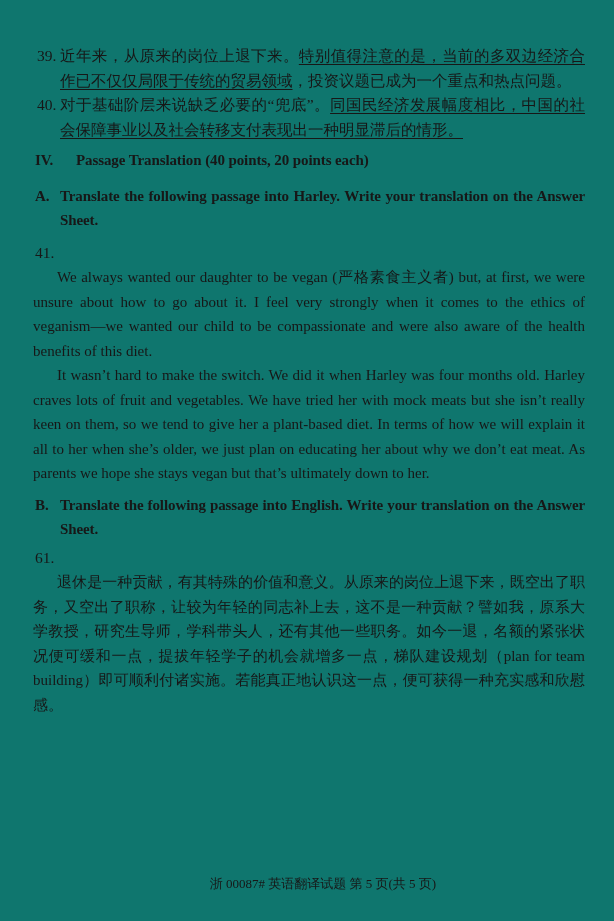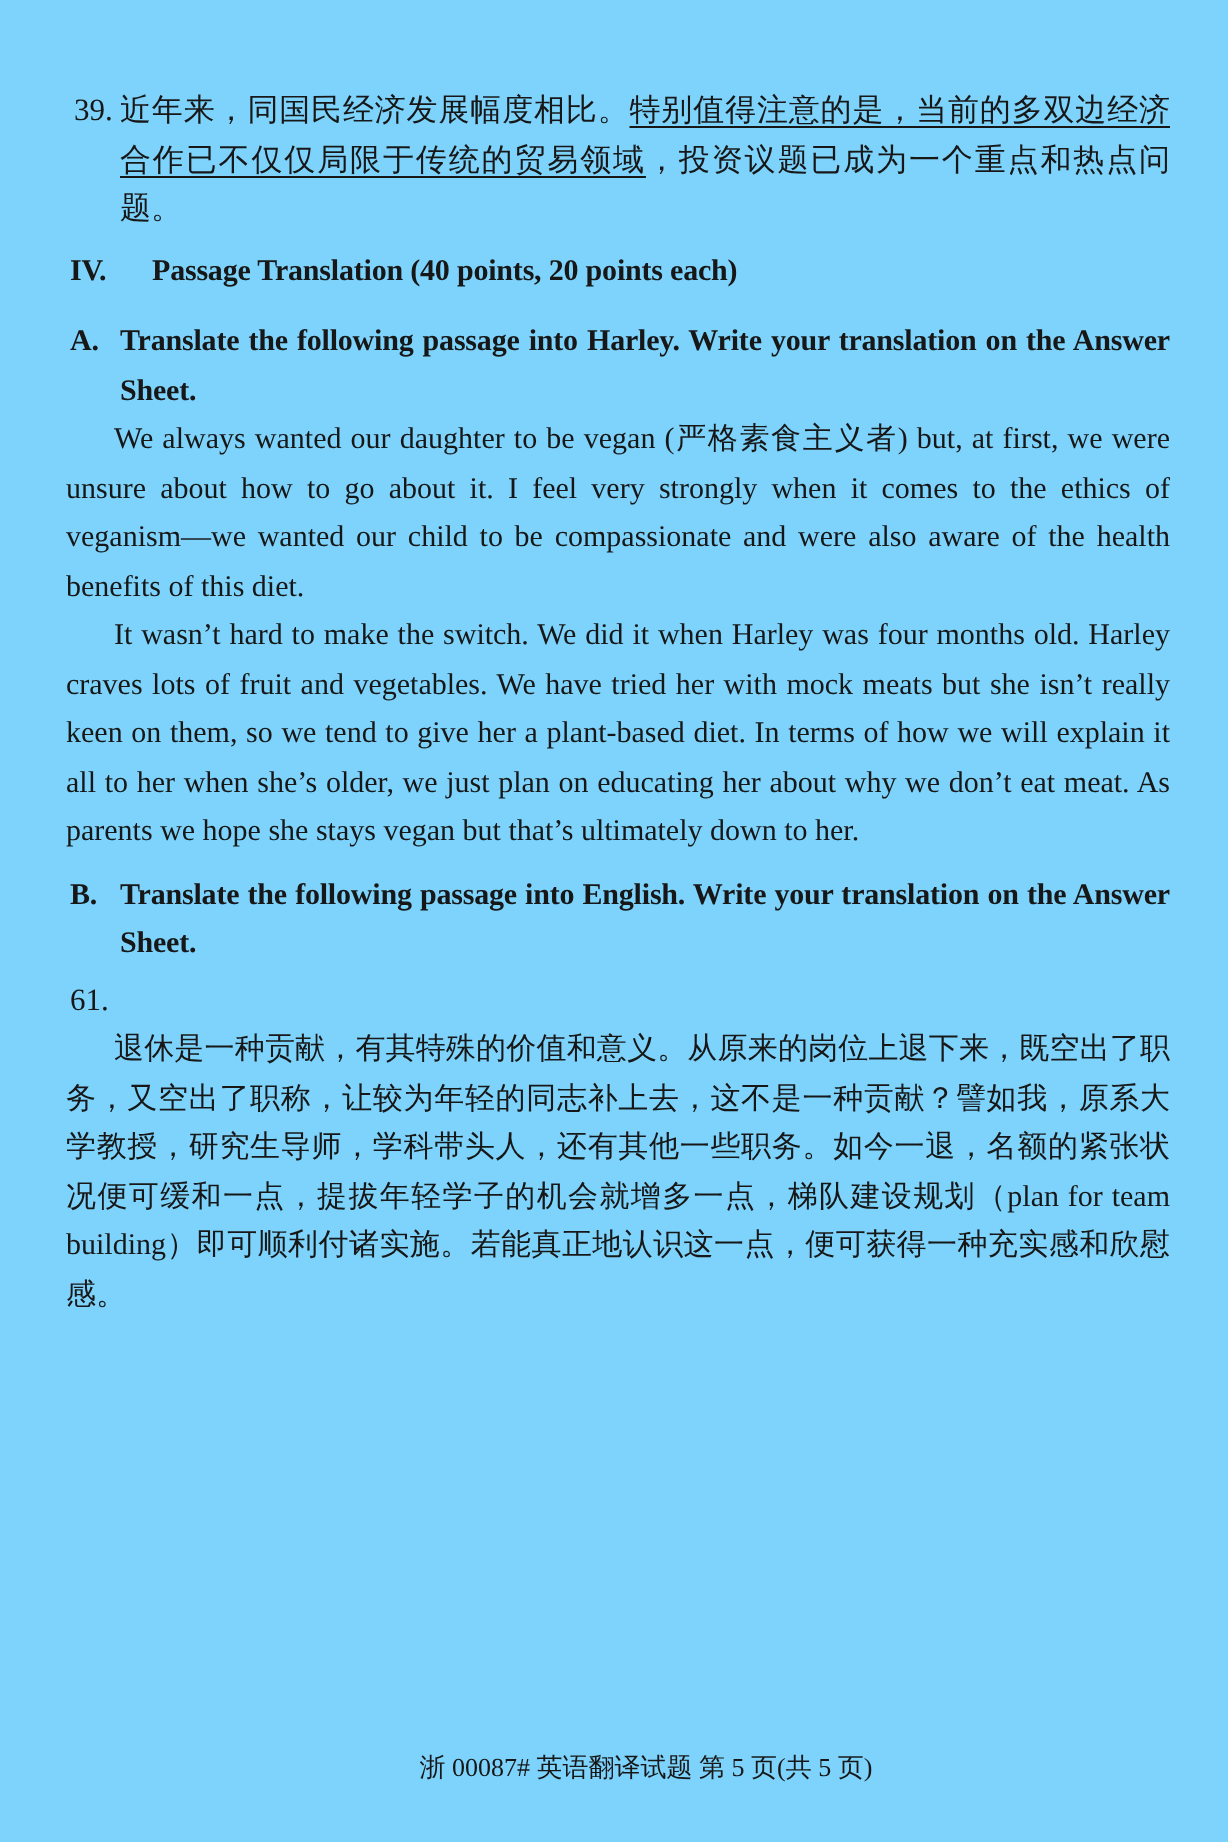--- a/index.html
+++ b/index.html
@@ -8,21 +8,21 @@
     background: #ffffff;
     color: #171717;
     font-family: "Liberation Serif", "DejaVu Serif", serif;
   }
   .page {
     position: relative;
     width: 614px; height: 921px;
     box-sizing: border-box;
     padding: 44px 29px 0 33px;
     overflow: hidden;
-    background: #7dd3fc;
+    background: #0f766e;
   }
   
   .qitem { display: flex; font-size: 15.5px; line-height: 24.5px; }
   .qnum  { flex: 0 0 23px; margin-left: 4px; }
   .qtext { flex: 1; text-align: justify; }
   .u {
     text-decoration: underline;
     text-underline-offset: 3px;
     text-decoration-thickness: 1.3px;
   }
@@ -56,35 +56,40 @@
   }
 </style>
 </head>
 <body>
 
 <div class="page">
 
   <div>
     <div class="qitem">
       <span class="qnum">39.</span>
-      <div class="qtext"><span>近年来，同国民经济发展幅度相比。</span><span class="u">特别值得注意的是，当前的多双边经济合作已不仅仅局限于传统的贸易领域</span><span>，投资议题已成为一个重点和热点问题。</span></div>
+      <div class="qtext"><span>近年来，从原来的岗位上退下来。</span><span class="u">特别值得注意的是，当前的多双边经济合作已不仅仅局限于传统的贸易领域</span><span>，投资议题已成为一个重点和热点问题。</span></div>
     </div>
 
+    <div class="qitem">
+      <span class="qnum">40.</span>
+      <div class="qtext"><span>对于基础阶层来说缺乏必要的“兜底”。</span><span class="u">同国民经济发展幅度相比，中国的社会保障事业以及社会转移支付表现出一种明显滞后的情形。</span></div>
+    </div>
   </div>
 
   <div class="heading" id="section-iv">
     <span class="hlabel">IV.</span>
     <div class="htext">Passage Translation (40 points, 20 points each)</div>
   </div>
 
   <div class="heading" id="part-a">
     <span class="hlabel">A.</span>
     <div class="htext">Translate the following passage into Harley. Write your translation on the Answer Sheet.</div>
   </div>
 
+  <div class="qno" id="no-41">41.</div>
 
   <p class="para">We always wanted our daughter to be vegan (严格素食主义者) but, at first, we were unsure about how to go about it. I feel very strongly when it comes to the ethics of veganism—we wanted our child to be compassionate and were also aware of the health benefits of this diet.</p>
   <p class="para">It wasn’t hard to make the switch. We did it when Harley was four months old. Harley craves lots of fruit and vegetables. We have tried her with mock meats but she isn’t really keen on them, so we tend to give her a plant-based diet. In terms of how we will explain it all to her when she’s older, we just plan on educating her about why we don’t eat meat. As parents we hope she stays vegan but that’s ultimately down to her.</p>
 
   <div class="heading" id="part-b">
     <span class="hlabel">B.</span>
     <div class="htext">Translate the following passage into English. Write your translation on the Answer Sheet.</div>
   </div>
 
   <div class="qno" id="no-42">61.</div>

